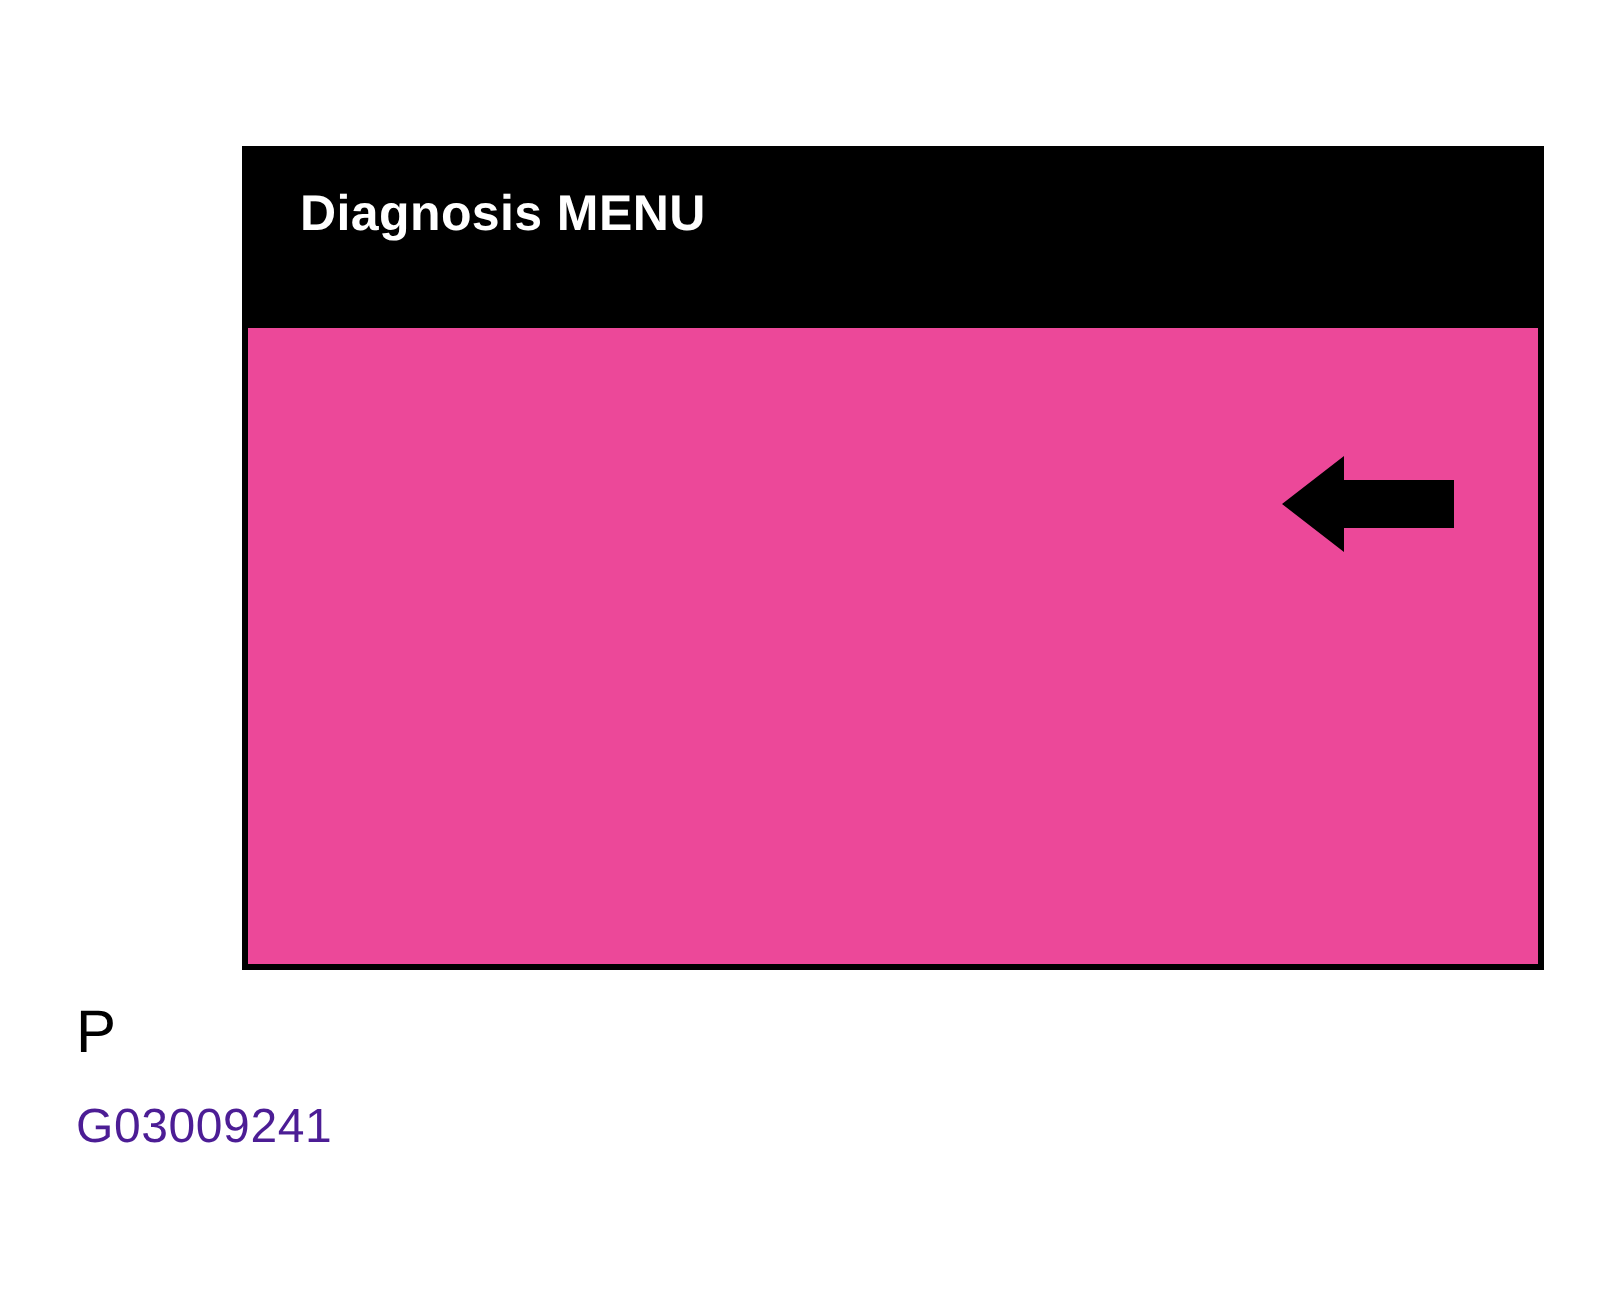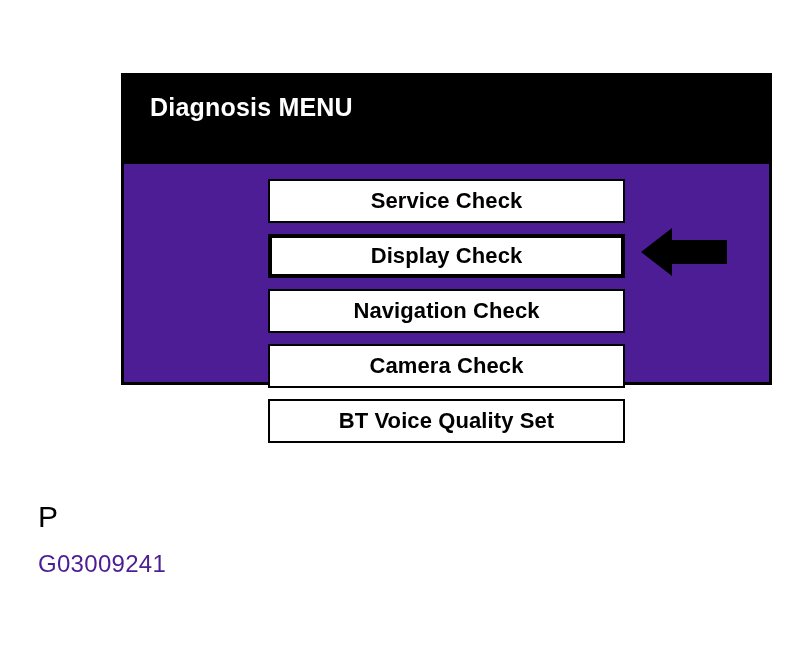--- a/index.html
+++ b/index.html
@@ -15,22 +15,22 @@
     font-family: "Liberation Sans", sans-serif;
     color: #000000;
   }
 
   
   #device-panel {
     position: absolute;
     left: 121px;
     top: 73px;
     width: 651px;
-    height: 312px;
-    background: #4c1d95;
+    height: 412px;
+    background: #ec4899;
     border: 3px solid #000000;
     box-sizing: border-box;
   }
 
   #title-bar {
     position: absolute;
     left: 0;
     top: 0;
     width: 100%;
     height: 88px;
@@ -121,43 +121,20 @@
 </style>
 </head>
 <body>
 
 <div id="device-panel">
 
   <div id="title-bar">
     <div id="title-text">Diagnosis MENU</div>
   </div>
 
-  <div id="menu-list">
-
-    <div class="menu-button idx0">
-      <span class="menu-button-label">Service Check</span>
-    </div>
-
-    <div class="menu-button idx1 selected">
-      <span class="menu-button-label">Display Check</span>
-    </div>
-
-    <div class="menu-button idx2">
-      <span class="menu-button-label">Navigation Check</span>
-    </div>
-
-    <div class="menu-button idx3">
-      <span class="menu-button-label">Camera Check</span>
-    </div>
-
-    <div class="menu-button idx4">
-      <span class="menu-button-label">BT Voice Quality Set</span>
-    </div>
-
-  </div>
 </div>
 
 <div id="pointer-arrow">
   <svg width="86" height="52" viewBox="0 0 86 52" xmlns="http://www.w3.org/2000/svg">
     <polygon points="0,26 31,2 31,14 86,14 86,38 31,38 31,50" fill="#000000"></polygon>
   </svg>
 </div>
 
 <div id="caption-block">
   <div id="caption-letter">P</div>

